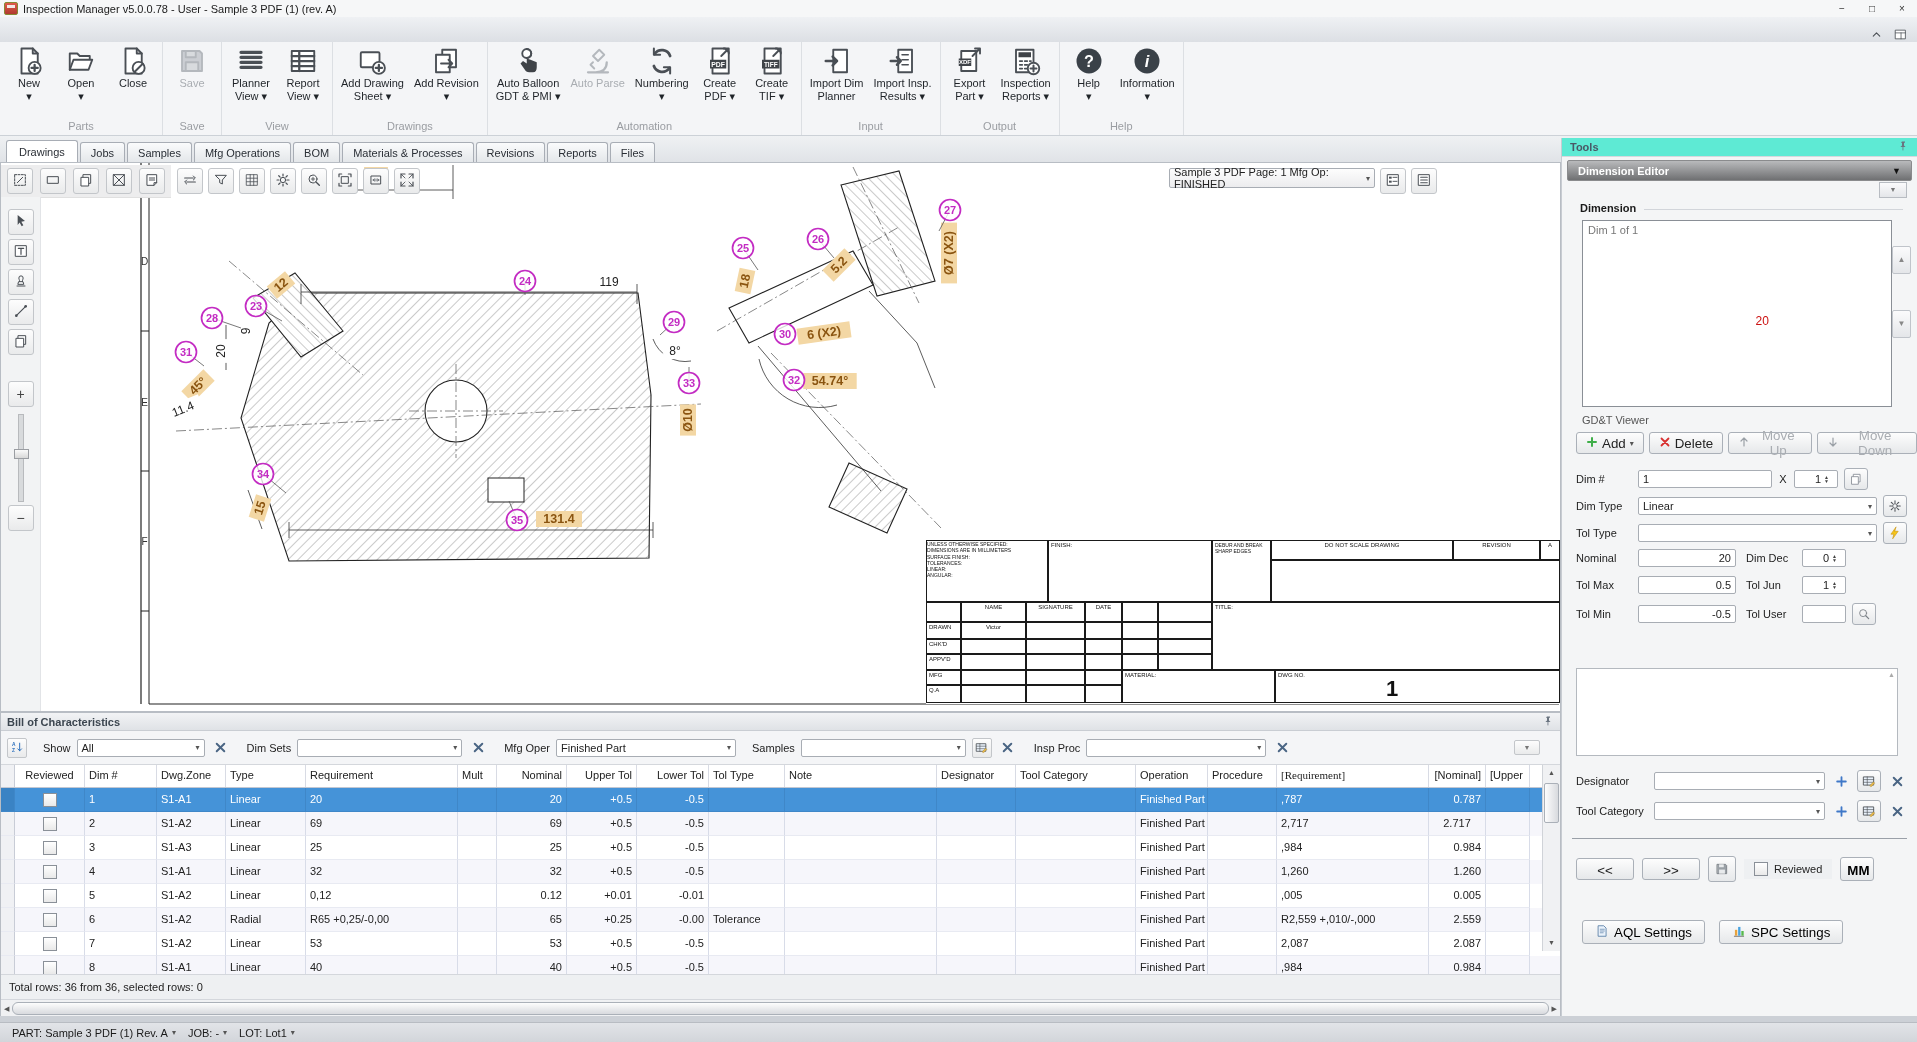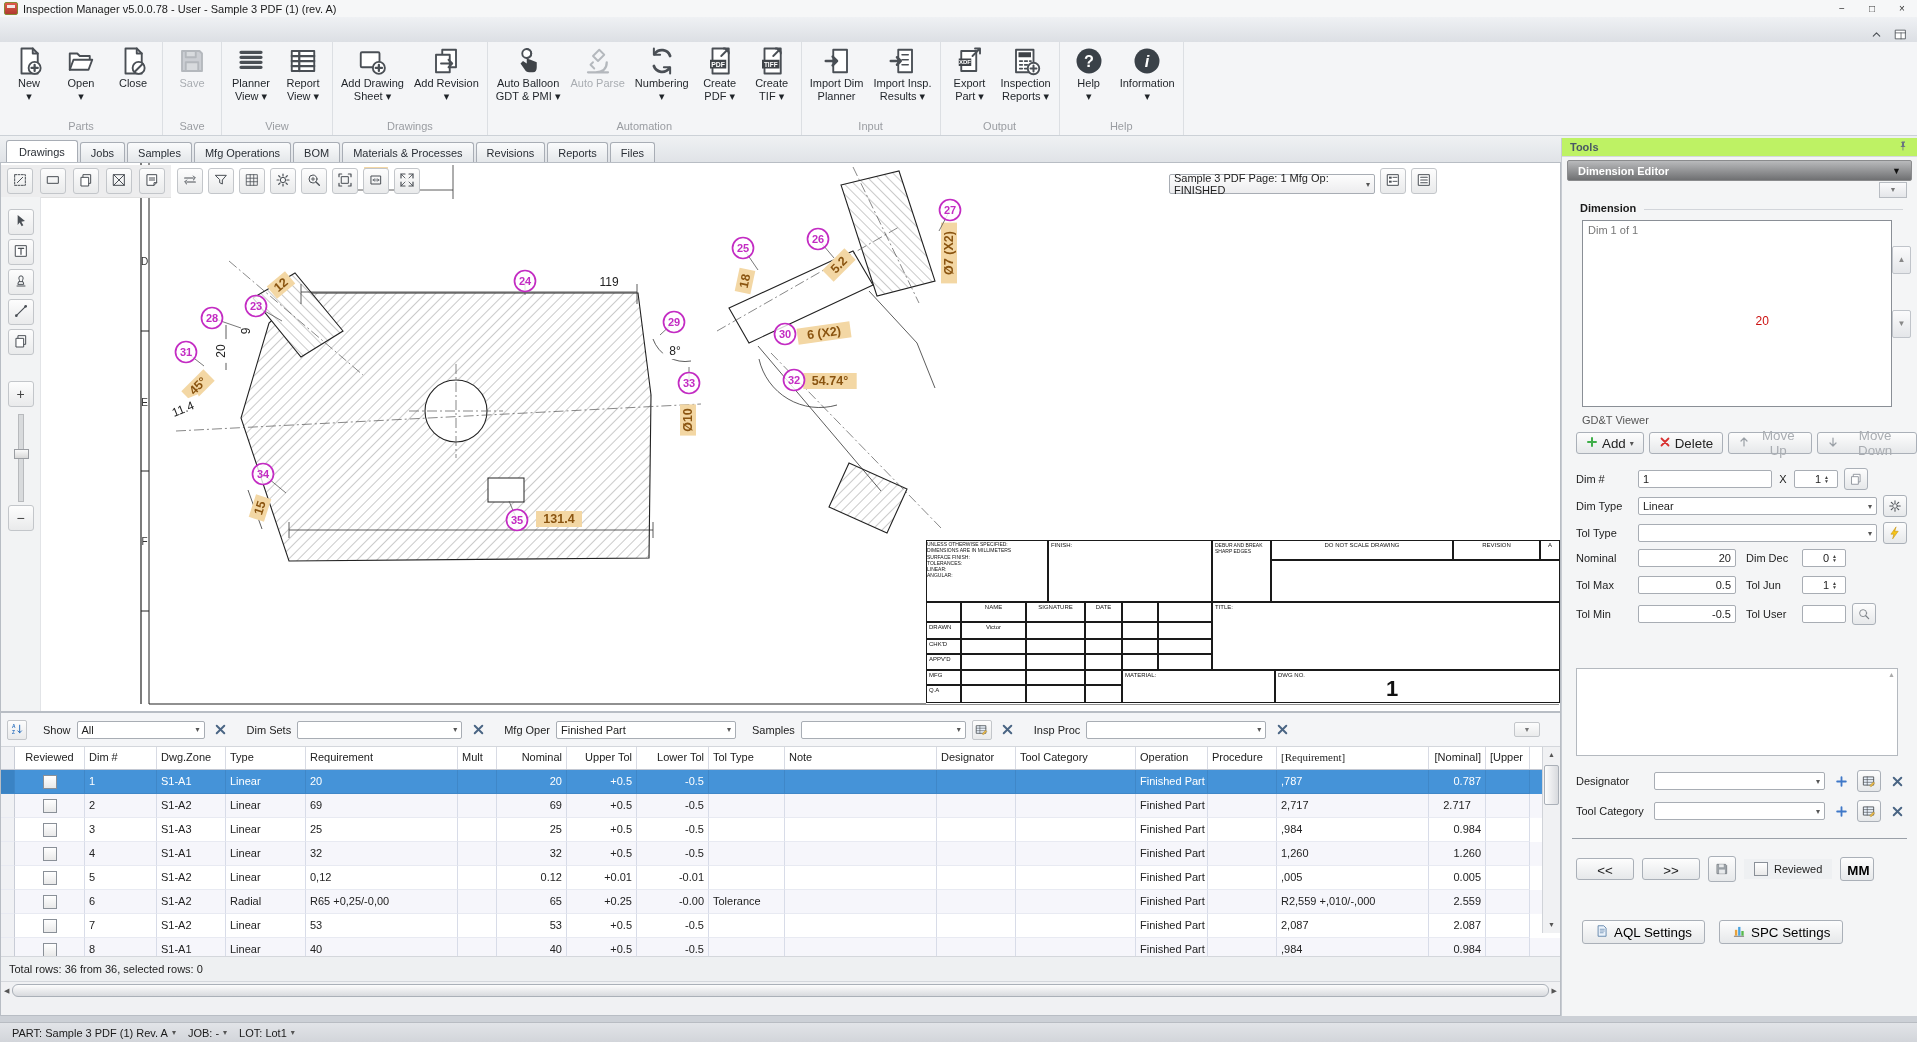--- a/index.html
+++ b/index.html
@@ -34,21 +34,21 @@
   .dtab{padding:4px 10px 3px;margin-right:2px;background:linear-gradient(#fafbfc,#e4e7ea);border:1px solid #a8adb5;border-bottom:none;border-radius:3px 3px 0 0;color:#2a2f36}
   .dtab.active{background:#fff;padding:5px 12px 4px;font-weight:normal;position:relative;z-index:3}
   
   #viewer{position:absolute;left:0;top:162px;width:1561px;height:550px;background:#fff;border:1px solid #b8bdc4;box-sizing:border-box;overflow:hidden}
   #dwg{position:absolute;left:0;top:0}
   .vtoolbar{position:absolute;left:0;top:2px;width:1556px;height:32px;display:flex;align-items:center}
   .vtb-left{background:#ededee;padding:3px 6px;display:flex;gap:7px;border-bottom:1px solid #e0e0e0}
   .vtb-main{display:flex;gap:5px;padding:3px 6px}
   .tb-btn{width:24px;height:24px;background:linear-gradient(#fdfdfd,#e9eaeb);border:1px solid #c3c6ca;border-radius:3px;display:flex;align-items:center;justify-content:center}
   .tb-btn svg{width:16px;height:16px}
-  .vtb-right{margin-left:auto;display:flex;align-items:flex-end;gap:5px;padding-right:120px}
+  .vtb-right{margin-left:auto;display:flex;align-items:flex-start;gap:5px;padding-right:120px}
   .pagecombo{width:196px;height:18px;background:linear-gradient(#fdfdfd,#ececee);border:1px solid #a8adb4;border-radius:2px;display:flex;align-items:center;padding:0 4px;color:#222}
   .pagecombo .ca{margin-left:auto;color:#555;font-size:8px}
   .vside{position:absolute;left:0;top:34px;width:40px;height:514px;background:#f2f3f4;border-right:1px solid #e2e4e7;display:flex;flex-direction:column;align-items:center;padding-top:12px;box-sizing:border-box}
   .vside .tb-btn{margin-bottom:4px}
   .vside .sp{height:22px}
   .zoomtxt{font-size:14px;color:#444;line-height:1}
   .slider{width:4px;height:86px;background:#d8dadc;border:1px solid #b8babd;position:relative;margin:3px 0}
   .sliderh{position:absolute;left:-5px;top:34px;width:13px;height:8px;background:linear-gradient(#fafafa,#d8d8d8);border:1px solid #9a9da2}
   
   
@@ -84,21 +84,21 @@
   .drow.sel .ind{background:#3a83c4}
   .cb{width:12px;height:12px;margin:5px auto;background:linear-gradient(#fff,#e9e9e9);border:1px solid #8a9098}
   .vscroll{position:absolute;right:0;top:0;width:17px;height:186px;background:#f0f1f3;border-left:1px solid #d0d3d8;display:flex;flex-direction:column;align-items:center;font-size:7px;color:#555}
   .vthumb{width:13px;height:38px;background:linear-gradient(90deg,#fdfdfd,#d8dade);border:1px solid #aab0b8;border-radius:2px;margin-top:2px}
   .sarr{height:16px;line-height:16px}
   .boc-status{height:24px;line-height:24px;background:#eef0f2;border-top:1px solid #d4d7dc;border-bottom:1px solid #d4d7dc;padding-left:8px;color:#222}
   .hscroll{height:17px;background:#f0f1f3;display:flex;align-items:center;font-size:7px;color:#555;padding:0 3px}
   .hthumb{height:11px;flex:1;background:linear-gradient(#fdfdfd,#d8dade);border:1px solid #aab0b8;border-radius:6px;margin:0 3px}
   
   #tools{position:absolute;left:1561px;top:138px;width:356px;height:878px;background:#f4f5f6;border-left:1px solid #c8ccd2;box-sizing:border-box}
-  .tools-hd{height:18px;background:#bef264;border-bottom:1px solid #d6d9de;display:flex;align-items:center;padding:0 8px;color:#4a5866;font-weight:bold}
+  .tools-hd{height:18px;background:#5eead4;border-bottom:1px solid #d6d9de;display:flex;align-items:center;padding:0 8px;color:#4a5866;font-weight:bold}
   .tools-hd .pin{margin-left:auto}
   .de-bar{margin:3px 5px 0;height:19px;background:linear-gradient(#b9babc,#6f7072);border:1px solid #8a8b8d;border-radius:2px;display:flex;align-items:center;padding:0 10px;color:#fff;font-weight:bold}
   .de-bar .ca{margin-left:auto;color:#111;font-size:9px}
   .mini-dd{position:absolute;right:10px;top:44px;width:26px;height:14px;background:linear-gradient(#fbfbfc,#e4e6e9);border:1px solid #b8bcc2;text-align:center;font-size:7px;color:#777;line-height:13px}
   .sect{position:absolute;left:18px;top:64px;font-weight:bold;color:#1a1a1a}
   .sectline{position:absolute;left:82px;right:14px;top:71px;height:1px;background:#d2d5da}
   .preview{position:absolute;left:20px;top:82px;width:308px;height:185px;background:#fff;border:1px solid #8a8f96}
   .dimcount{color:#777;padding:3px 5px}
   .pv-val{position:absolute;left:56%;top:50%;color:#cc1111;font-size:12px}
   .pv-btn{position:absolute;width:17px;height:26px;background:linear-gradient(#fbfbfc,#e4e6e9);border:1px solid #c0c4ca;border-radius:2px;text-align:center;color:#888;font-size:8px;line-height:25px}
@@ -730,20 +730,27 @@
       <div class="slider">
         <div class="sliderh"></div>
       </div>
       <div class="tb-btn">
         <span class="zoomtxt">−</span>
       </div>
     </div>
 </div>
 
 <div id="boc">
+  <div class="boc-hd">
+    <span>Bill of Characteristics</span>
+    <span class="pin"><svg viewBox="0 0 24 24" fill="none" stroke="#4a4f55" stroke-width="1.5" stroke-linecap="round" stroke-linejoin="round">
+          <path d="M10 3h6v2l-2 1.2V11l3.2 3H6.8L10 11V6.2L8 5z" fill="#6a7480" stroke="none"></path>
+          <path d="M11.9 14v6" stroke="#6a7480" stroke-width="1.6"></path>
+        </svg></span>
+  </div>
   <div class="bfilters">
     <button class="sq">
         <svg viewBox="0 0 24 24" fill="none" stroke="#4a4f55" stroke-width="1.5" stroke-linecap="round" stroke-linejoin="round">
           <text x="2" y="10" font-size="9" font-weight="bold" fill="#2a6fbd" stroke="none">A</text>
           <text x="2" y="21" font-size="9" font-weight="bold" fill="#2a6fbd" stroke="none">Z</text>
           <path d="M16 4v14m0 0l-3.5-3.5M16 18l3.5-3.5" stroke="#2a6fbd" stroke-width="1.8"></path>
         </svg>
       </button>
     <span class="flabel">Show</span>
     <div class="combo w128">

